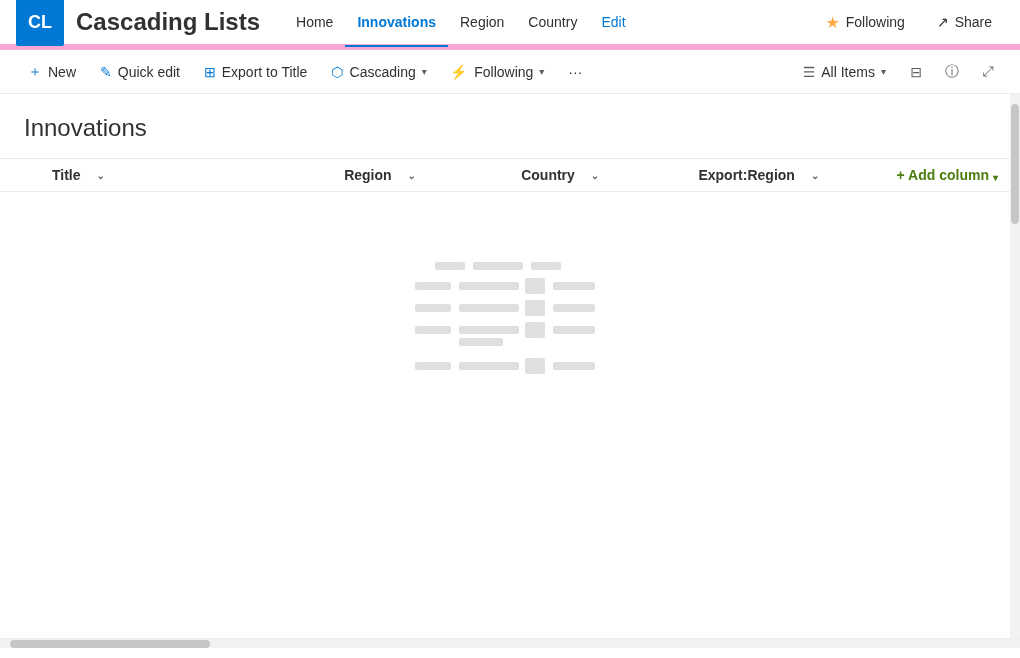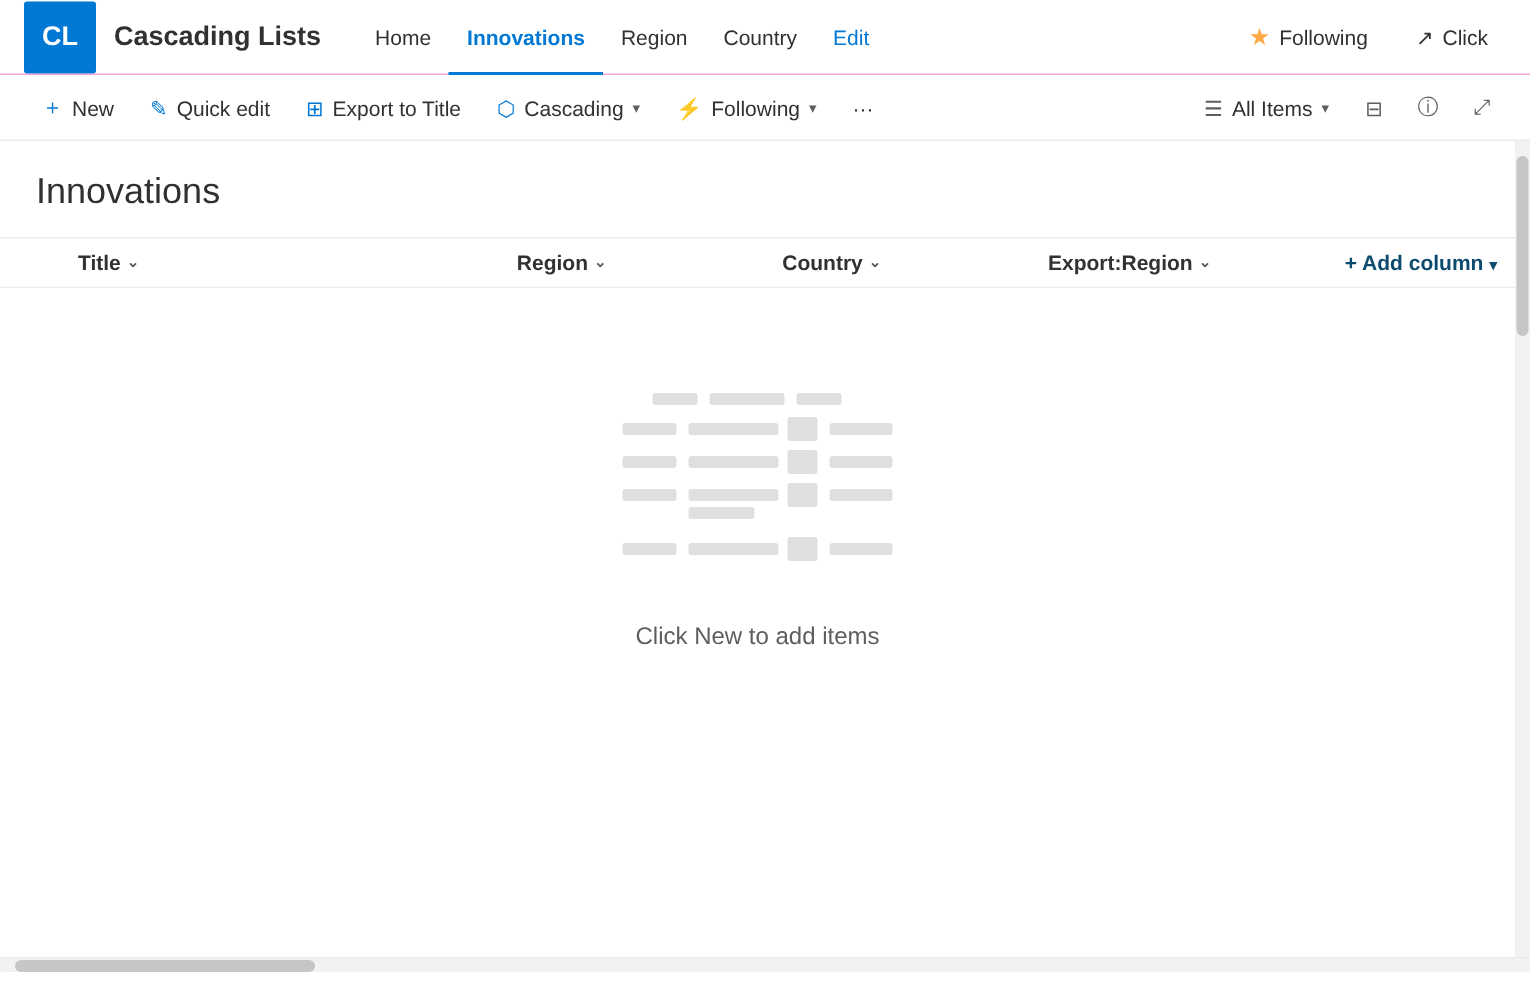--- a/index.html
+++ b/index.html
@@ -4,39 +4,39 @@
   <style>
     * { box-sizing: border-box; margin: 0; padding: 0; }
     body { font-family: 'Segoe UI', Arial, sans-serif; font-size: 14px; color: #323130; background: #fff; overflow: hidden; }
 
     
     .app-header {
       display: flex;
       align-items: center;
       padding: 0 16px;
       height: 50px;
-      border-bottom: 1px solid #f9a8d4;
+      border-bottom: 6px solid #f9a8d4;
       background: #fff;
     }
     .app-logo {
       width: 48px;
       height: 48px;
       background: #0078d4;
       color: #fff;
       font-size: 18px;
       font-weight: 700;
       display: flex;
       align-items: center;
       justify-content: center;
       border-radius: 2px;
       margin-right: 12px;
       flex-shrink: 0;
     }
     .app-title {
-      font-size: 18px;
+      font-size: 24px;
       font-weight: 600;
       color: #323130;
       margin-right: 24px;
     }
     .header-nav {
       display: flex;
       align-items: center;
       flex: 1;
     }
     .nav-item {
@@ -174,33 +174,33 @@
       border-bottom: 1px solid #edebe9;
       border-top: 1px solid #edebe9;
       background: #fff;
       cursor: pointer;
       white-space: nowrap;
       user-select: none;
     }
     .th-inner {
       display: flex;
       align-items: center;
-      gap: 4px;
+      gap: 16px;
     }
     .th-chevron { font-size: 10px; color: #605e5c; }
     .col-title { width: 340px; padding-left: 52px !important; }
     .col-region { width: 180px; }
     .col-country { width: 180px; }
     .col-countryregion { width: 200px; }
     .add-col-btn {
       display: flex;
       align-items: flex-end;
       gap: 4px;
       font-size: 14px;
-      color: #0c4a6e;
+      color: #4d7c0f;
       cursor: pointer;
       white-space: nowrap;
     }
 
     
     .empty-state {
       display: flex;
       flex-direction: column;
       align-items: center;
       justify-content: center;
@@ -274,21 +274,21 @@
       <span>Edit</span>
     </div>
   </nav>
   <div class="header-actions">
     <button class="header-action-btn">
       <span class="star-icon">★</span>
       <span>Following</span>
     </button>
     <button class="header-action-btn">
       <span class="share-icon">↗</span>
-      <span>Click</span>
+      <span>Share</span>
     </button>
   </div>
 </div>
 
 <div class="toolbar">
   <button class="toolbar-btn">
     <span class="btn-icon">＋</span>
     <span>New</span>
   </button>
   <button class="toolbar-btn">
@@ -394,21 +394,20 @@
                 <rect x="54" y="74" width="60" height="8" rx="2" fill="#e1dfdd"></rect>
                 <rect x="54" y="86" width="44" height="8" rx="2" fill="#e1dfdd"></rect>
                 <rect x="120" y="70" width="20" height="16" rx="2" fill="#e1dfdd"></rect>
                 <rect x="148" y="74" width="42" height="8" rx="2" fill="#e1dfdd"></rect>
 
                 <rect x="10" y="110" width="36" height="8" rx="2" fill="#e1dfdd"></rect>
                 <rect x="54" y="110" width="60" height="8" rx="2" fill="#e1dfdd"></rect>
                 <rect x="120" y="106" width="20" height="16" rx="2" fill="#e1dfdd"></rect>
                 <rect x="148" y="110" width="42" height="8" rx="2" fill="#e1dfdd"></rect>
               </svg>
-              <p class="empty-text">Click New to add items</p>
             </div>
           </td>
         </tr>
       </tbody>
     </table>
   </div>
 
   <div class="scrollbar-track">
     <div class="scrollbar-thumb"></div>
   </div>

